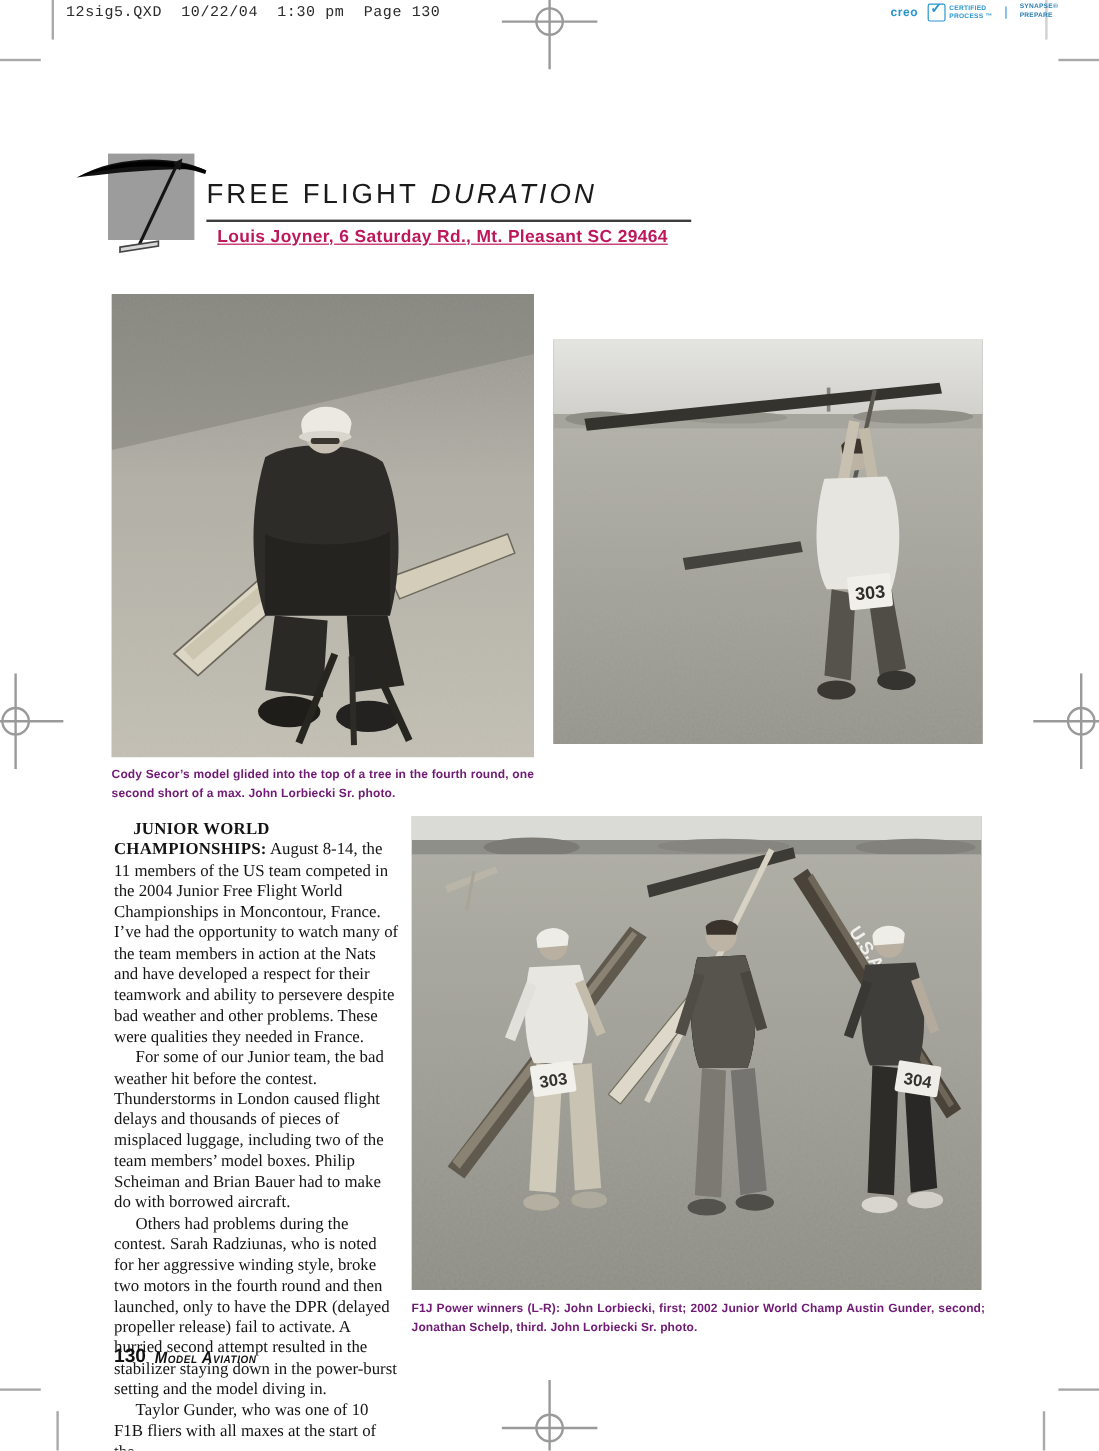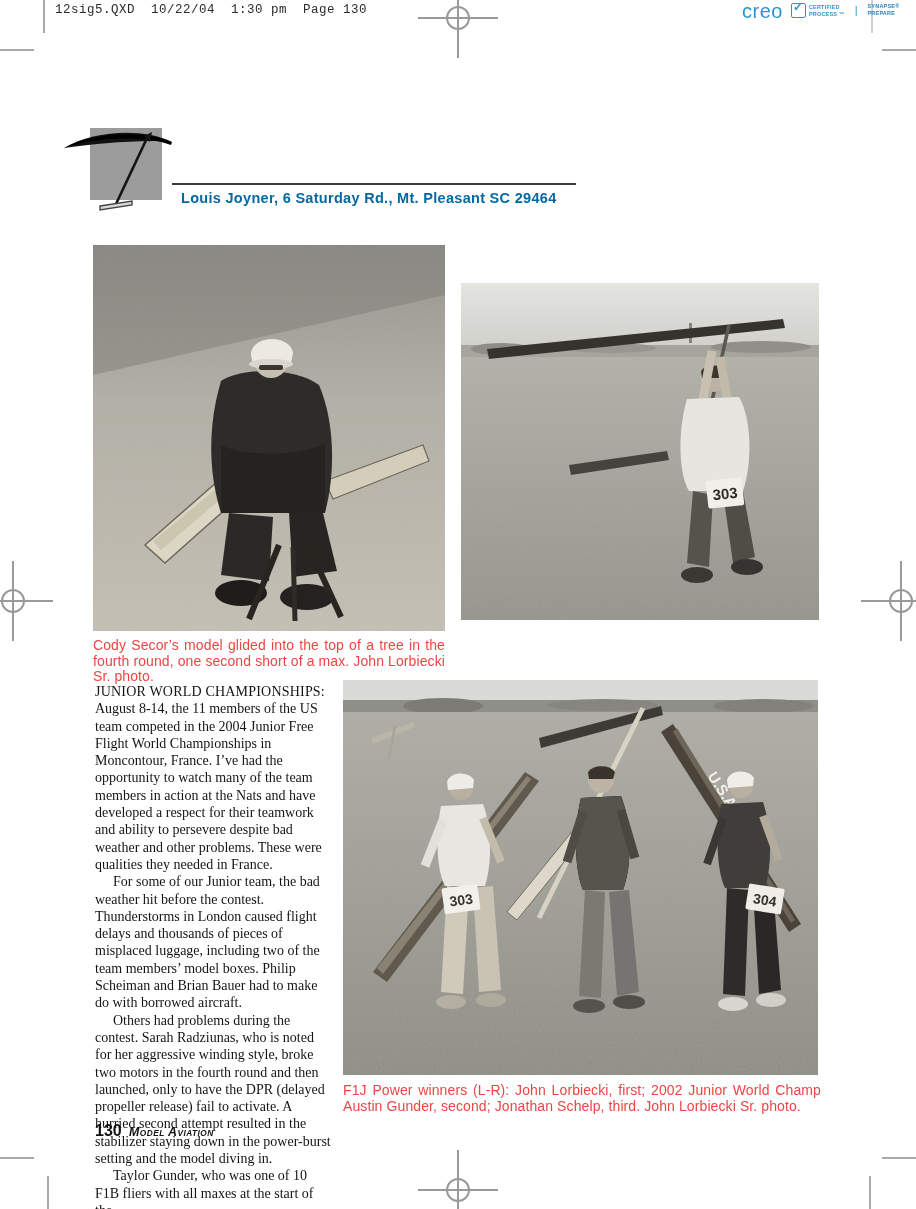--- a/index.html
+++ b/index.html
@@ -5,46 +5,46 @@
   html,body{margin:0;padding:0;background:#fff;}
   .page{position:relative;width:916px;height:1209px;background:#fff;overflow:hidden;
         font-family:"Liberation Sans",sans-serif;color:#111;padding-left:26px;}
 
   
   .slug{position:absolute;left:55px;top:3px;font-family:"Liberation Mono","DejaVu Sans Mono",monospace;
         font-size:12.5px;color:#2b2b2b;white-space:pre;letter-spacing:.5px;}
   .cropmark{position:absolute;background:#a9a9a9;}
   .regmark{position:absolute;}
   .creo-block{position:absolute;left:742px;top:3px;display:flex;align-items:flex-start;gap:8px;}
-  .creo-word{font-size:20px;font-weight:normal;letter-spacing:.5px;line-height:16px;}
+  .creo-word{font-size:10px;font-weight:bold;letter-spacing:.5px;line-height:16px;}
   .badge{display:flex;align-items:center;gap:3px;}
   .badge-box{width:13px;height:13px;border:1.5px solid #2a96d0;border-radius:2px;position:relative;background:#fff;}
   .badge-box span{position:absolute;left:1px;top:-4px;font-size:12px;color:#2a96d0;font-weight:bold;}
   .badge-txt{font-size:5.5px;font-weight:bold;color:#2a96d0;line-height:6.5px;letter-spacing:.2px;}
   .divider{font-size:11px;color:#2a96d0;margin:0 2px;line-height:14px;}
 
   
   .logo-svg{position:absolute;left:60px;top:118px;}
   .title{position:absolute;left:172px;top:148px;font-size:23px;font-weight:500;letter-spacing:2.5px;color:#1a1a1a;}
   .title .it{font-style:italic;margin-left:10px;}
   .title-rule{position:absolute;left:172px;top:183px;width:404px;height:2px;background:#3c3c3c;}
-  .byline{position:absolute;left:181px;top:190px;font-size:14.5px;font-weight:600;letter-spacing:.3px;color:#0369a1;}
+  .byline{position:absolute;left:181px;top:190px;font-size:14.5px;font-weight:600;letter-spacing:.3px;color:#be185d;text-decoration:underline;}
 
   
   .photo{position:absolute;overflow:hidden;background:#b5b3ac;}
   .photo svg{display:block;}
-  .caption{position:absolute;font-size:14px;font-weight:normal;line-height:15.5px;
-           text-align:justify;color:#ef4444;letter-spacing:.1px;}
+  .caption{position:absolute;font-size:10px;font-weight:bold;line-height:15.5px;
+           text-align:justify;color:#701a75;letter-spacing:.1px;}
 
   
   .article{position:absolute;left:95px;top:683px;width:238px;
            font-family:"Liberation Serif",serif;font-size:14px;line-height:17.3px;color:#141414;}
   .article p{margin:0;}
   .article p.ind{text-indent:18px;}
-  .article b.runin{font-weight:normal;letter-spacing:.2px;}
+  .article b.runin{font-weight:bold;letter-spacing:.2px;margin-left:16px;}
 
   
   .footer{position:absolute;left:95px;top:1122px;display:flex;align-items:center;gap:7px;}
   .folio{font-size:16px;font-weight:bold;color:#111;}
   .mag{font-size:13.5px;font-weight:bold;font-style:italic;font-variant:small-caps;
        letter-spacing:.5px;transform:scaleX(.92);transform-origin:left;color:#111;}
 </style>
 </head>
 <body>
 
@@ -101,20 +101,21 @@
   </div>
 
   <svg class="logo-svg" width="122" height="100" viewBox="0 0 122 100">
     <rect x="30" y="10" width="72" height="72" fill="#9c9c9c"></rect>
     <path d="M4,30 C34,12 84,10 112,24 C84,21 34,26 4,30 Z" fill="#121212"></path>
     <path d="M4,30 C34,14 84,12 112,24 L111,27 C84,17 34,19 4,30 Z" fill="#000"></path>
     <line x1="88" y1="18" x2="56" y2="86" stroke="#141414" stroke-width="2.6"></line>
     <polygon points="84,18 92,14 90,24" fill="#141414"></polygon>
     <path d="M40,88 L72,83 L72,87 L40,92 Z" fill="#d8d8d8" stroke="#444" stroke-width="1.4"></path>
   </svg>
+  <div class="title"><span>FREE FLIGHT</span><span class="it">DURATION</span></div>
   <div class="title-rule"></div>
   <div class="byline">Louis Joyner, 6 Saturday Rd., Mt. Pleasant SC 29464</div>
 
   <div class="photo" style="left:93px;top:245px;width:352px;height:386px;">
     <svg width="352" height="386" viewBox="0 0 352 386">
       <defs>
         <filter id="grainA" x="0" y="0" width="100%" height="100%">
           <feTurbulence type="fractalNoise" baseFrequency="0.55" numOctaves="2" result="n"></feTurbulence>
           <feColorMatrix in="n" type="matrix" values="0 0 0 0 0.45  0 0 0 0 0.44  0 0 0 0 0.40  0 0 0 0.35 0" result="g"></feColorMatrix>
           <feComposite in="g" in2="SourceGraphic" operator="over"></feComposite>

